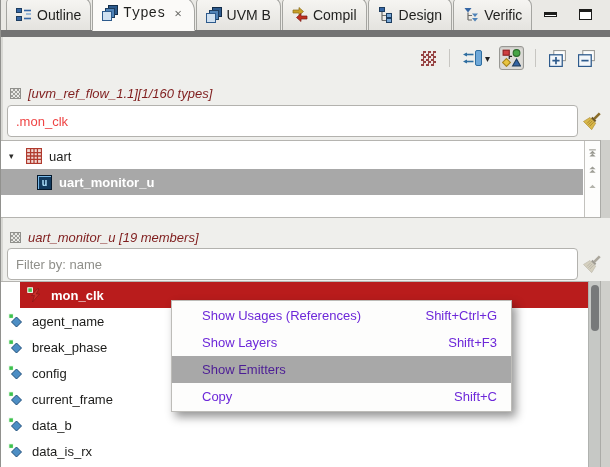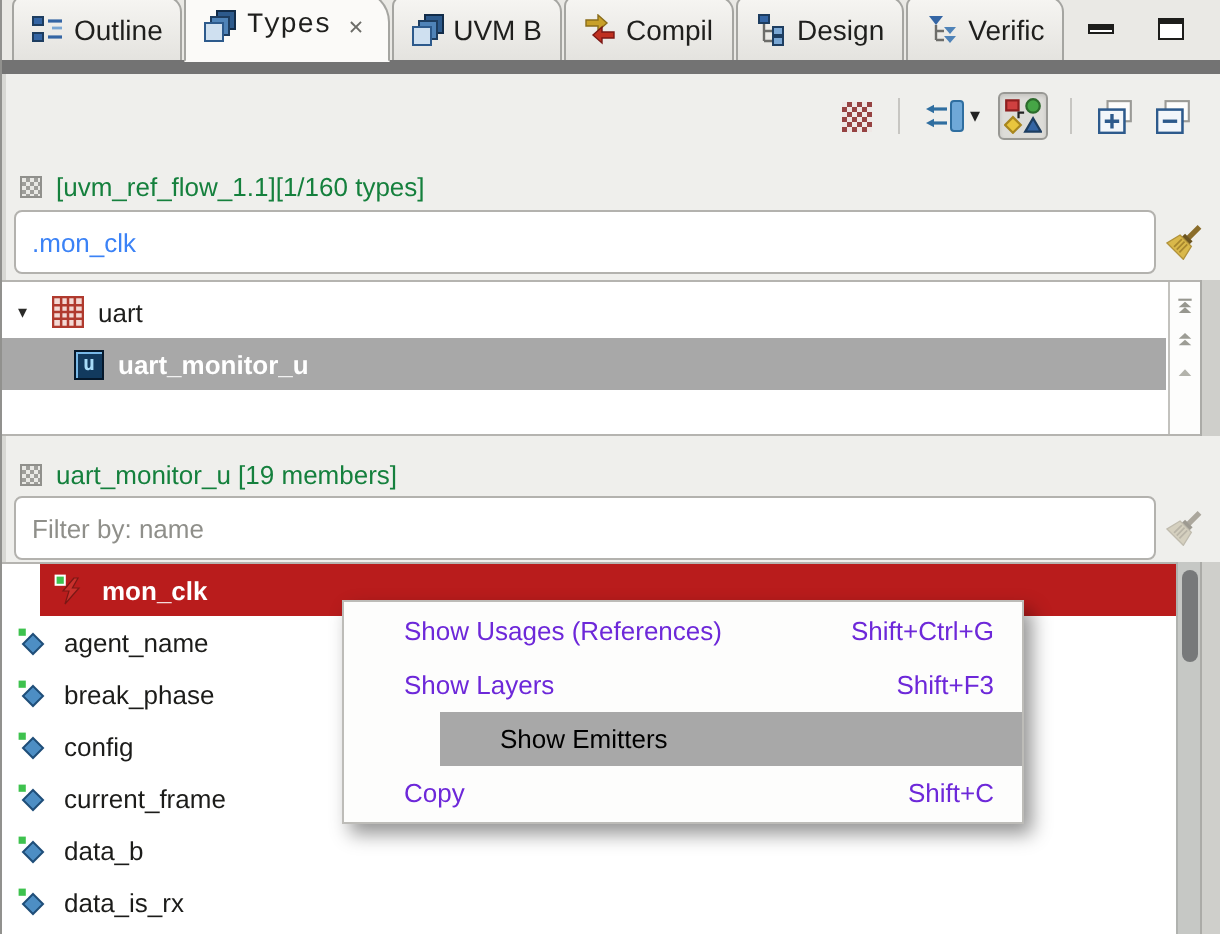--- a/index.html
+++ b/index.html
@@ -26,26 +26,26 @@
   .toolbar { position:absolute; top:38px; left:0; right:0; height:40px; display:flex;
              align-items:center; justify-content:flex-end; gap:7px; padding-right:12px; }
   .tbtn { display:flex; align-items:center; justify-content:center; padding:2px; border-radius:3px; }
   .tbtn.pressed { border:1px solid #989894; background:#dddcd8; box-shadow: inset 0 1px 2px rgba(0,0,0,.12); }
   .tsep { width:1px; height:18px; background:#c7c6c2; margin:0 4px; }
   .checker-red { width:15px; height:15px; background:repeating-conic-gradient(#964343 0% 25%, #efe8e6 0% 50%); background-size:5px 5px; }
   .drop-arrow { font-size:10px; color:#222; margin-left:2px; }
 
   
   .sec-label { position:absolute; left:9px; height:18px; display:flex; align-items:center; gap:7px;
-               font-size:13px; color:#15803d; }
+               font-size:13px; color:#7f1d1d;font-style:italic; }
   .grid-gray { width:11px; height:11px; border:1px solid #90908c;
                background:repeating-conic-gradient(#9e9e9a 0% 25%, #e9e9e5 0% 50%); background-size:4px 4px; }
   .inp-row { position:absolute; left:6px; right:32px; height:30px; }
   .inp-row input { width:100%; height:100%; border:1px solid #b3b2ae; border-radius:4px; background:#fff;
-                   font:13px "Liberation Sans", sans-serif; color:#3b82f6; padding:15px 8px; outline:none; }
+                   font:13px "Liberation Sans", sans-serif; color:#ef4444; padding:15px 8px; outline:none; }
   .inp-row input::placeholder { color:#8f8f8a; }
   .broom-btn { position:absolute; right:7px; width:20px; height:20px; }
   .broom-btn.disabled { filter:grayscale(75%); opacity:.55; }
 
   
   .tree-panel { position:absolute; top:140px; left:0; right:10px; height:78px; background:#fff;
                 border-top:1px solid #b5b4b0; border-bottom:1px solid #b5b4b0; padding-top:2px; }
   .tree-scrollcol { position:absolute; top:0; bottom:0; right:0; width:16px; background:#fdfdfc;
                     border-left:1px solid #c3c2be; display:flex; flex-direction:column; align-items:center;
                     gap:9px; padding-top:8px; }
@@ -65,21 +65,21 @@
              border-left:1px solid #b0b2af; }
   .vthumb { position:absolute; top:4px; left:1.5px; width:8px; height:46px; background:#77797a; border-radius:5px; }
   .gutter { position:absolute; right:0; width:10px; background:#cfcfcb; border-left:1px solid #ababa7; }
 
   
   .ctx-menu { position:absolute; left:170px; top:300px; width:341px; background:#fdfdfc;
               border:1px solid #bdbcb8; box-shadow:4px 5px 9px rgba(0,0,0,.42); z-index:10; padding:1px 0; }
   .mi { display:flex; justify-content:space-between; align-items:center; height:27px;
         padding:0 14px 0 30px; font-size:13px; color:#6d28d9; }
   .mi .mi-short { margin-left:24px; white-space:nowrap; }
-  .mi.hl { background:#a8a8a8; color:#000000;margin-left:48px; }
+  .mi.hl { background:#a8a8a8; color:#4c1d95; }
 
   .icn16 { width:16px; height:16px; flex:none; }
   .icn-sm { width:11px; height:8px; }
   svg.defs { position:absolute; width:0; height:0; }
 </style>
 </head>
 <body>
 
 <svg class="defs" aria-hidden="true">
   <defs>

